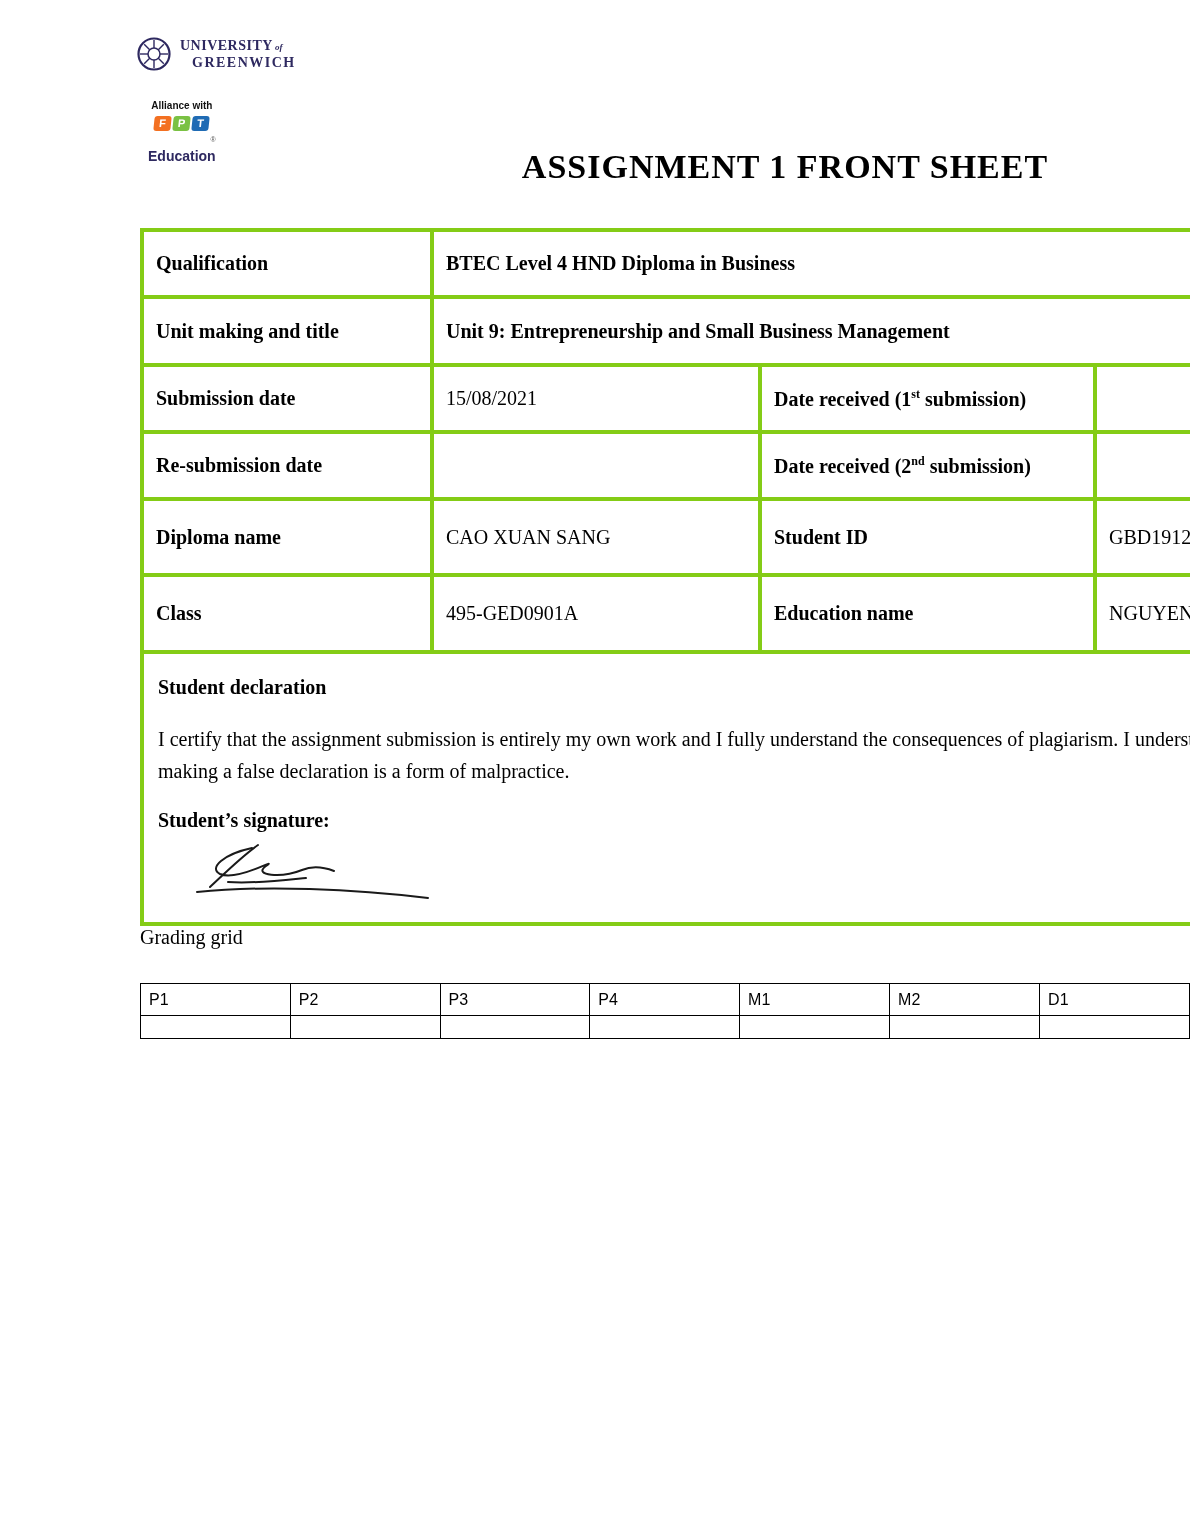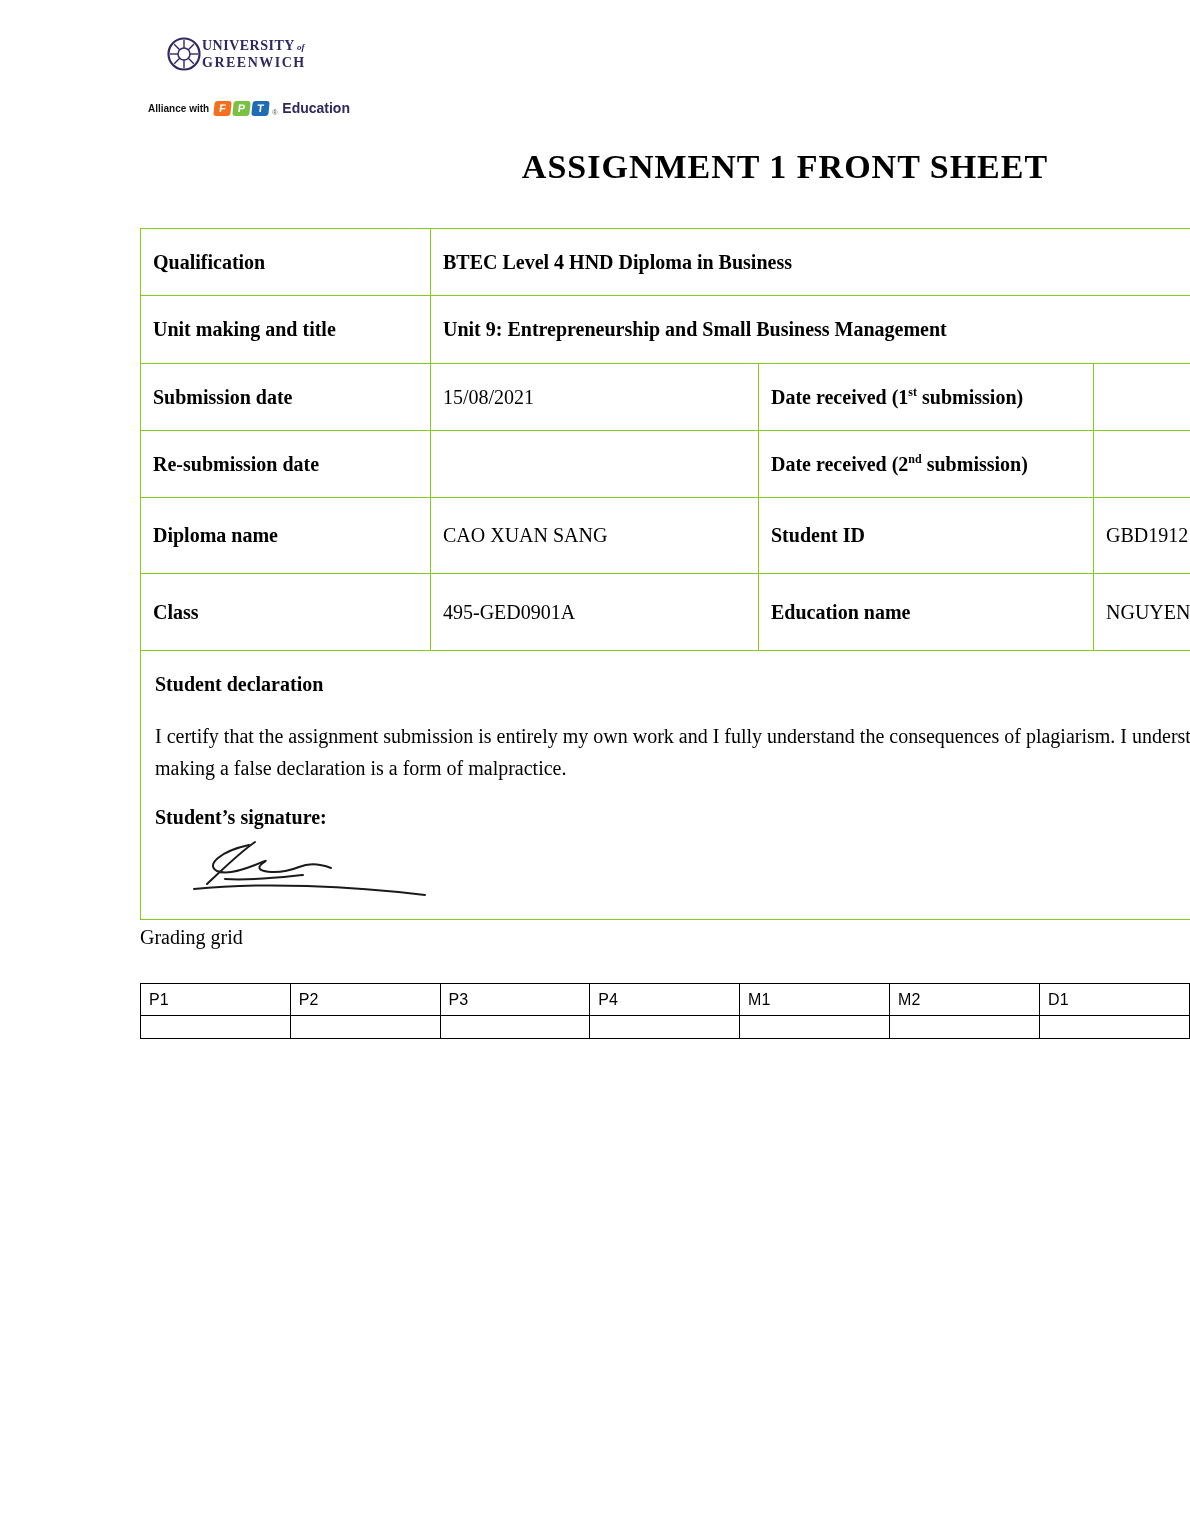--- a/index.html
+++ b/index.html
@@ -3,46 +3,46 @@
 <meta charset="utf-8">
 <style>
   html,body{margin:0;padding:0;}
   body{
     width:1190px;height:1540px;background:#ffffff;overflow:hidden;position:relative;
     font-family:"Liberation Serif", serif;color:#000;
   }
   .b{font-weight:bold;}
 
   
-  .logo-block{position:absolute;left:166px;top:36px;display:flex;align-items:center;}
+  .logo-block{position:absolute;left:136px;top:36px;display:flex;align-items:center;gap:8px;}
   .crest{flex:0 0 auto;}
   .uni-text{color:#2e2960;font-weight:bold;line-height:16px;font-size:14px;letter-spacing:.5px;}
   .uni-of{font-size:9px;font-style:italic;letter-spacing:0;margin-left:2px;}
-  .uni-line2{letter-spacing:1.5px;}
+  .uni-line2{letter-spacing:1.5px;margin-left:12px;}
 
   .alliance{position:absolute;left:148px;top:100px;display:flex;align-items:center;gap:5px;
-    font-family:"Liberation Sans", sans-serif;}
+    font-family:"Liberation Sans", sans-serif;flex-direction:column;}
   .alliance-prefix{font-size:10px;font-weight:bold;color:#111;}
   .fpt{display:flex;gap:2px;transform:skewX(-6deg);}
   .fpt span{display:inline-block;width:17px;height:15px;border-radius:3px;color:#fff;
     font-size:11px;font-weight:bold;text-align:center;line-height:15px;}
   .fpt-f{background:#F37021;}
   .fpt-p{background:#7AC143;}
   .fpt-t{background:#1F6BB4;}
   .fpt-reg{font-size:7px;color:#555;align-self:flex-end;margin-left:-2px;}
   .alliance-suffix{font-size:14px;font-weight:bold;color:#2e2960;}
 
   
   .doc-title{position:absolute;left:140px;top:148px;width:1290px;text-align:center;
     font-size:34px;font-weight:bold;letter-spacing:1px;}
 
   
   table{border-collapse:collapse;}
   .main-table{position:absolute;left:140px;top:228px;width:1290px;table-layout:fixed;}
-  .main-table td{border:1px solid #84cc16;padding:0 12px;vertical-align:middle;font-size:20px;margin-left:25px;}
+  .main-table td{border:4px solid #84cc16;padding:0 12px;vertical-align:middle;font-size:20px;margin-left:25px;}
   .r67{height:67px;}
   .r68{height:68px;}
   .r76{height:76px;}
   .r77{height:77px;}
   .sm{font-size:17px;}
   sup{font-size:.6em;vertical-align:super;font-family:Liberation Serif, serif;}
 
   .decl-cell{vertical-align:top;padding:12px 14px 14px 14px !important;height:242px;}
   .decl-head{font-size:20px;margin-top:6px;}
   .decl-line{font-size:20px;line-height:32px;white-space:nowrap;}

